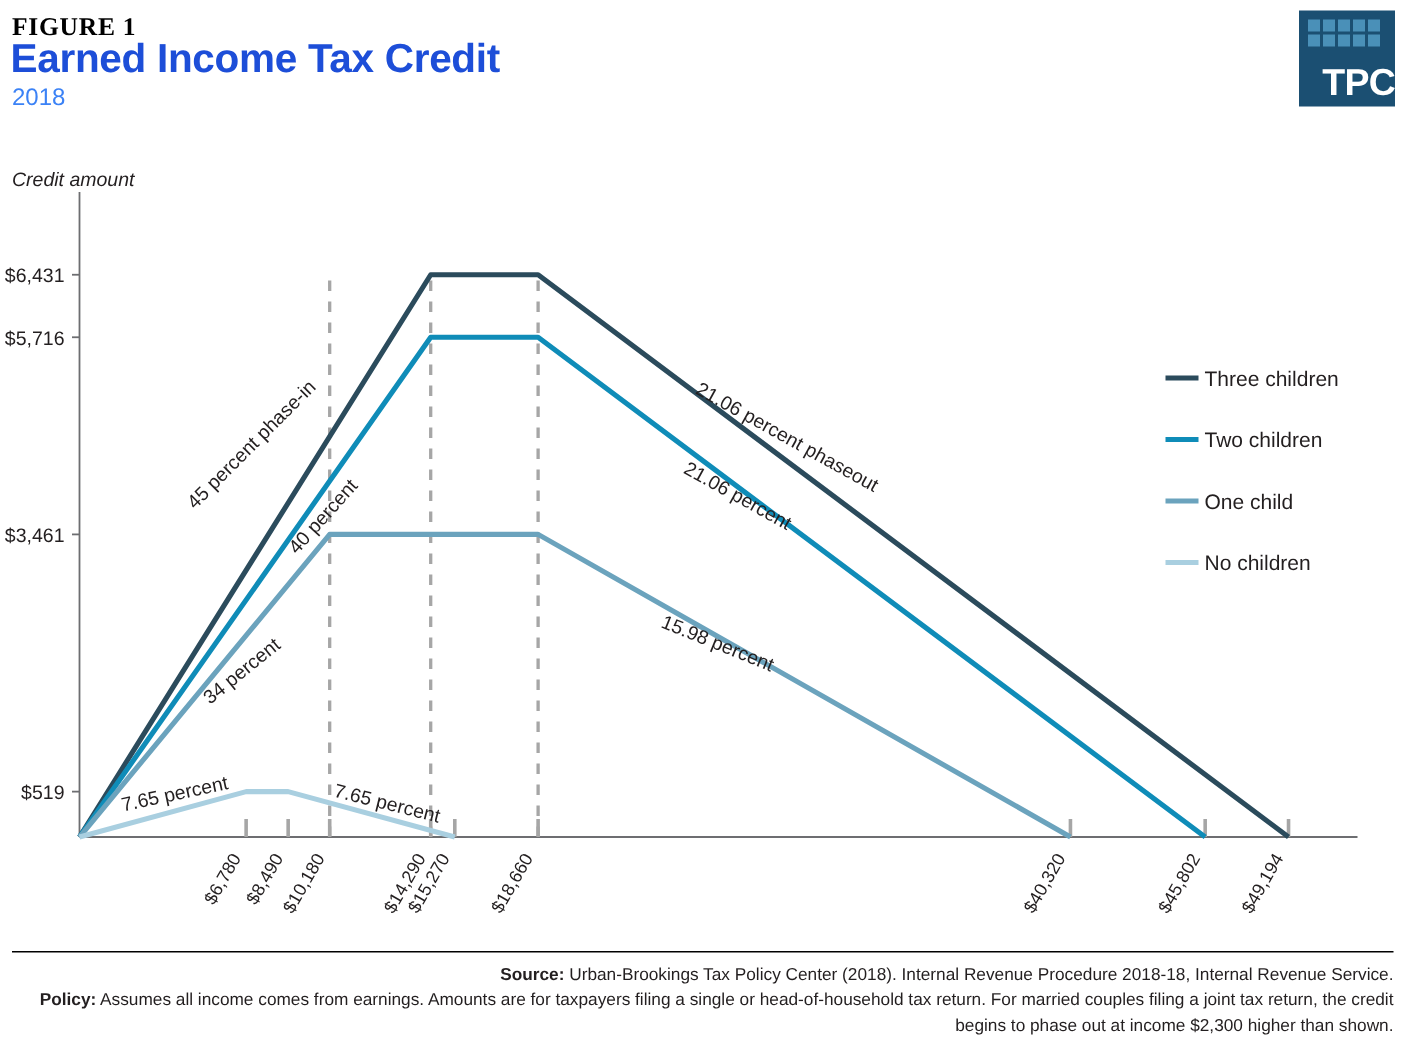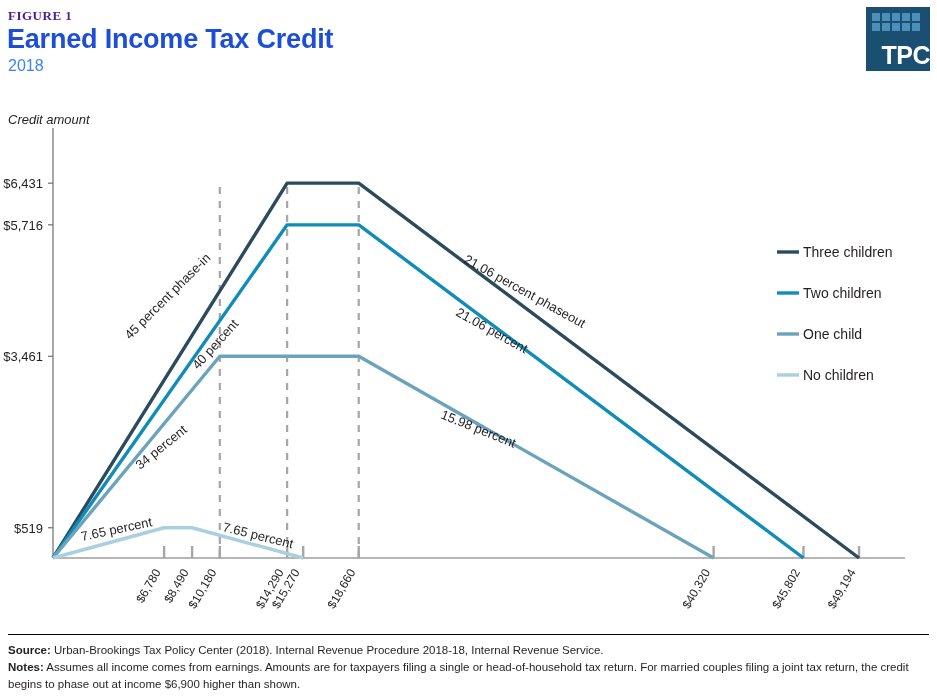--- a/index.html
+++ b/index.html
@@ -15,24 +15,24 @@
     color: #231f20;
     overflow: hidden;
   }
 
   
   #figure-label {
     position: absolute;
     left: 8px;
     top: 8px;
     font-family: "Liberation Serif", serif;
-    font-size: 13px;
+    font-size: 17px;
     font-weight: bold;
     letter-spacing: 0.5px;
-    color: #4c1d95;
+    color: #000000;
   }
   #page-title {
     position: absolute;
     left: 7px;
     top: 24px;
     font-size: 27px;
     font-weight: 700;
     letter-spacing: -0.2px;
     color: #1d4ed8;
     white-space: nowrap;
@@ -121,20 +121,21 @@
   }
   #footer {
     position: absolute;
     left: 8px;
     top: 642px;
     width: 921px;
     font-family: "Liberation Sans", sans-serif;
     font-size: 11.5px;
     line-height: 17px;
     color: #231f20;
+    text-align: right;
   }
   #footer b { font-weight: bold; }
   #footer .line { display: block; }
 </style>
 </head>
 <body>
 
 <div id="figure-label">FIGURE 1</div>
 <div id="page-title">Earned Income Tax Credit</div>
 <div id="page-subtitle">2018</div>
@@ -221,14 +222,14 @@
       <line x1="777" y1="334" x2="799" y2="334" stroke="#6ba3bd" stroke-width="3.4"></line>
       <text x="803" y="339" class="legend-label">One child</text>
       <line x1="777" y1="375" x2="799" y2="375" stroke="#a9cfe0" stroke-width="3.4"></line>
       <text x="803" y="380" class="legend-label">No children</text>
     </g>
 </svg>
 
 <div id="footer-rule"></div>
 <div id="footer">
   <span class="line"><b>Source:</b><span> Urban-Brookings Tax Policy Center (2018). Internal Revenue Procedure 2018-18, Internal Revenue Service.</span></span>
-  <span class="line"><b>Notes:</b><span> Assumes all income comes from earnings. Amounts are for taxpayers filing a single or head-of-household tax return. For married couples filing a joint tax return, the credit begins to phase out at income $6,900 higher than shown.</span></span>
+  <span class="line"><b>Policy:</b><span> Assumes all income comes from earnings. Amounts are for taxpayers filing a single or head-of-household tax return. For married couples filing a joint tax return, the credit begins to phase out at income $2,300 higher than shown.</span></span>
 </div>
 
 </body></html>

